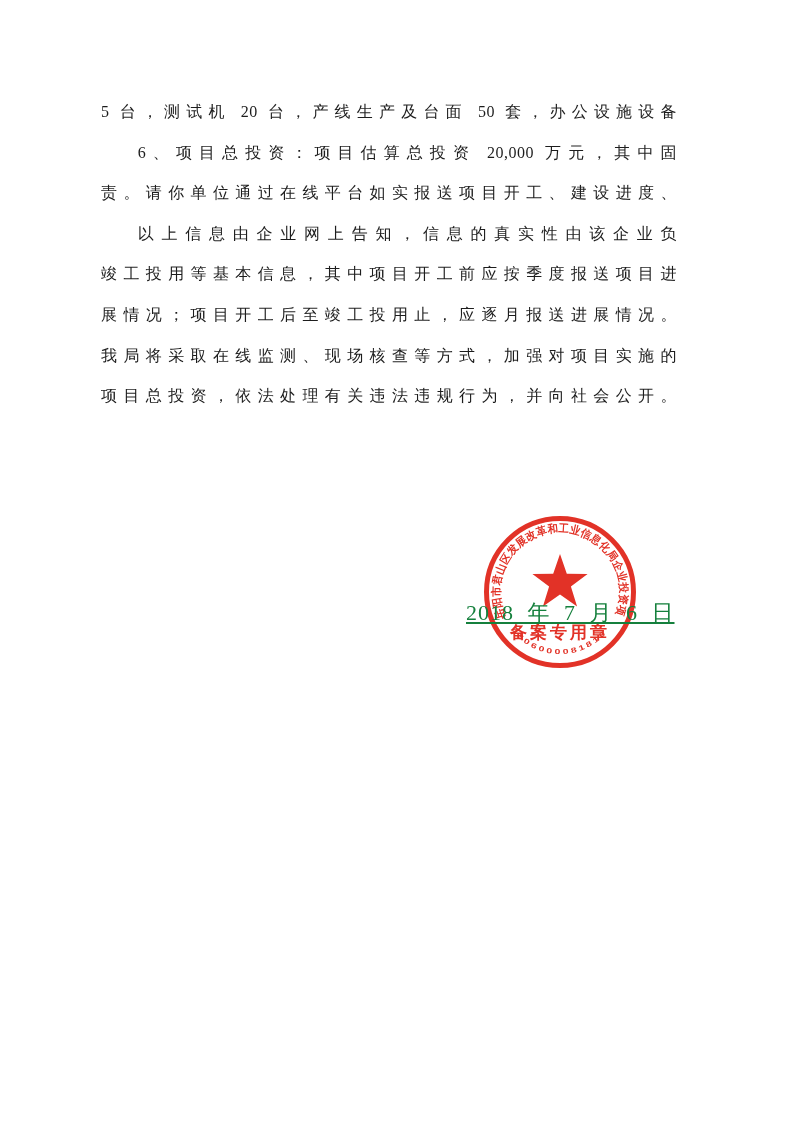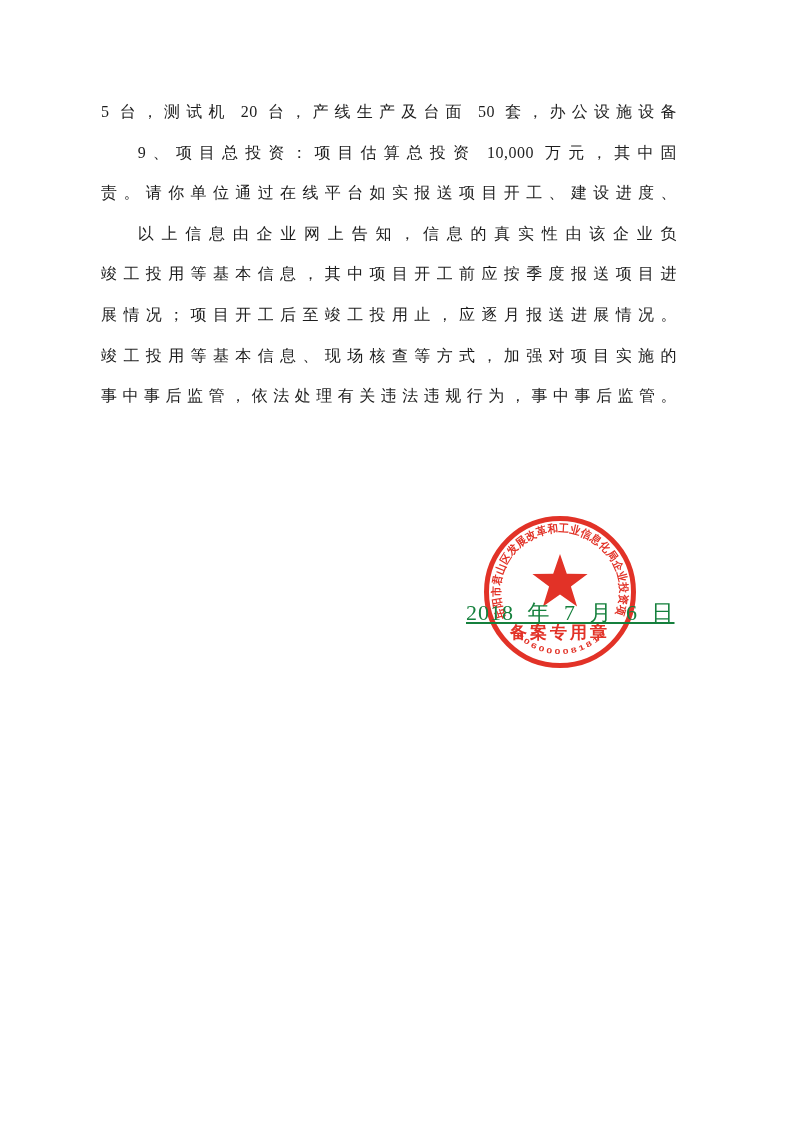--- a/index.html
+++ b/index.html
@@ -58,27 +58,27 @@
     font-family: "Liberation Sans", "DejaVu Sans", sans-serif;
   }
 </style>
 </head>
 <body>
 
 <div class="page">
 
   <div class="text-block">
       <div class="line fill">5 台，测试机 20 台，产线生产及台面 50 套，办公设施设备</div>
-      <div class="line indent fill">9、项目总投资：项目估算总投资 10,000 万元，其中固</div>
+      <div class="line indent fill">6、项目总投资：项目估算总投资 20,000 万元，其中固</div>
       <div class="line fill">责。请你单位通过在线平台如实报送项目开工、建设进度、</div>
       <div class="line indent fill">以上信息由企业网上告知，信息的真实性由该企业负</div>
       <div class="line fill">竣工投用等基本信息，其中项目开工前应按季度报送项目进</div>
       <div class="line fill">展情况；项目开工后至竣工投用止，应逐月报送进展情况。</div>
-      <div class="line fill">竣工投用等基本信息、现场核查等方式，加强对项目实施的</div>
-      <div class="line fill">事中事后监管，依法处理有关违法违规行为，事中事后监管。</div>
+      <div class="line fill">我局将采取在线监测、现场核查等方式，加强对项目实施的</div>
+      <div class="line fill">项目总投资，依法处理有关违法违规行为，并向社会公开。</div>
     </div>
 
   <div class="date-line">2018 年 7 月 6 日</div>
 
   <svg class="seal" width="158" height="162" viewBox="0 0 158 162">
     <defs>
       <path id="arcTop" d="M 23.6 105.4 A 60 60 0 1 1 132.4 105.4" fill="none"></path>
       <path id="arcBottom" d="M 29.1 118.2 A 62 62 0 0 0 126.9 118.2" fill="none"></path>
     </defs>
 

